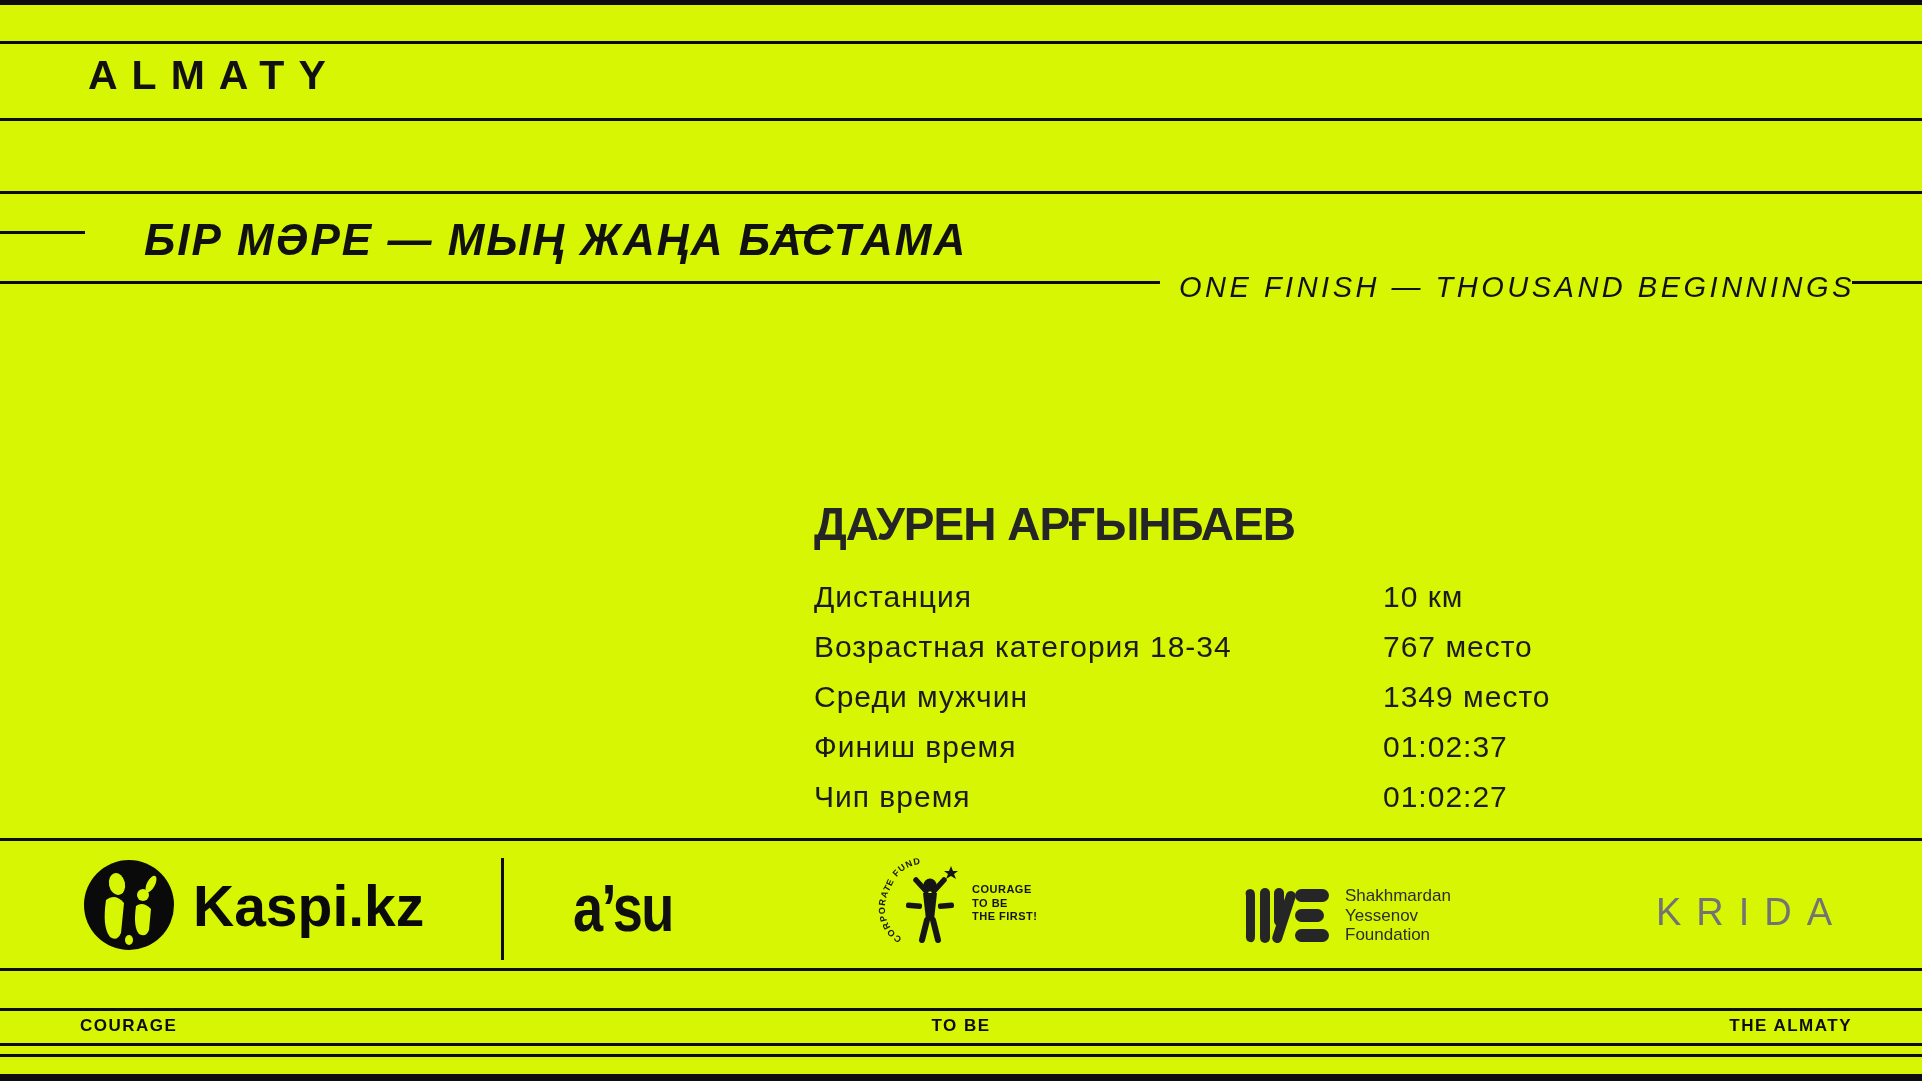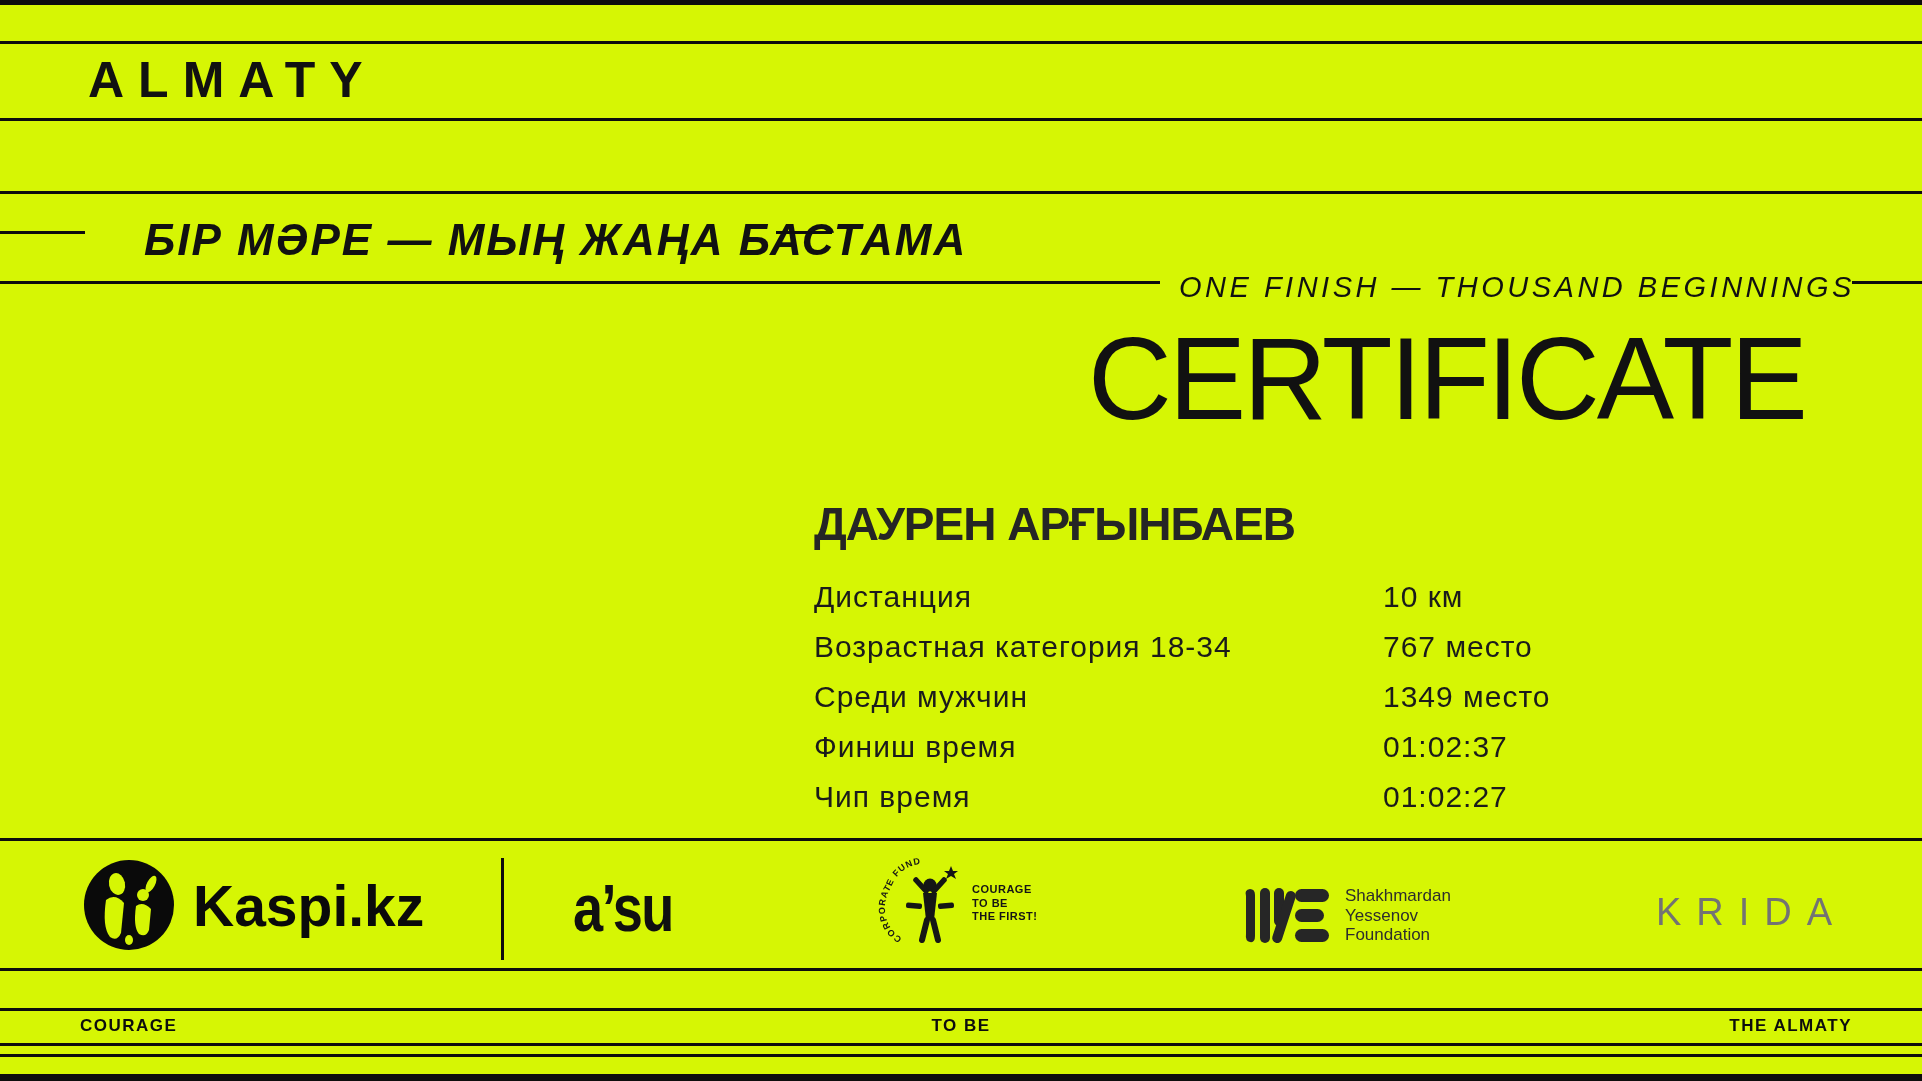--- a/index.html
+++ b/index.html
@@ -6,21 +6,21 @@
   #stage{
     position:relative;width:1922px;height:1081px;overflow:hidden;
     background:#d6f604;
     font-family:"Liberation Sans","DejaVu Sans",sans-serif;
     color:#111;
   }
   .hline{position:absolute;background:#0d0d0d;height:3px;}
   .bar{position:absolute;background:#0d0d0d;}
   .txt{position:absolute;white-space:nowrap;line-height:1;}
 
-  .almaty{left:88px;top:55px;font-size:50px;font-weight:700;letter-spacing:14px;}
+  .almaty{left:88px;top:55px;font-size:41px;font-weight:700;letter-spacing:14px;}
   .marathon{right:72px;top:130px;font-size:58px;font-weight:700;letter-spacing:13px;}
   .slogan-kz{left:144px;top:218px;font-size:44px;font-style:italic;font-weight:600;letter-spacing:2px;}
   .slogan-en{left:1179px;top:273px;font-size:29px;font-style:italic;font-weight:500;letter-spacing:3.5px;}
   .certificate{left:1088px;top:321px;font-size:116px;font-weight:400;letter-spacing:-3px;}
   .runner-name{left:814px;top:501px;font-size:46px;font-weight:700;letter-spacing:-1px;color:#252525;}
 
   .row-label{left:814px;font-size:30px;letter-spacing:1px;color:#1b1b1b;}
   .row-value{left:1383px;font-size:30px;letter-spacing:1px;color:#1b1b1b;}
 
   .kaspi-text{left:193px;top:878px;font-size:57px;font-weight:700;color:#0a0a0a;}
@@ -48,21 +48,20 @@
   <div class="txt almaty">ALMATY</div>
 
   <div class="hline" style="left:0;top:231px;width:85px;"></div>
   <div class="txt slogan-kz">БІР МӘРЕ — МЫҢ ЖАҢА БАСТАМА</div>
   <div class="hline" style="left:776px;top:231px;width:56px;"></div>
 
   <div class="hline" style="left:0;top:281px;width:1160px;"></div>
   <div class="txt slogan-en">ONE FINISH — THOUSAND BEGINNINGS</div>
   <div class="hline" style="left:1852px;top:281px;width:70px;"></div>
 
-  <div class="txt certificate">CERTIFICATE</div>
 
   <div class="txt runner-name">ДАУРЕН АРҒЫНБАЕВ</div>
 
   <div>
     <div class="txt row-label" style="top:582px;">Дистанция</div>
     <div class="txt row-value" style="top:582px;">10 км</div>
     <div class="txt row-label" style="top:632px;">Возрастная категория 18-34</div>
     <div class="txt row-value" style="top:632px;">767 место</div>
     <div class="txt row-label" style="top:682px;">Среди мужчин</div>
     <div class="txt row-value" style="top:682px;">1349 место</div>

